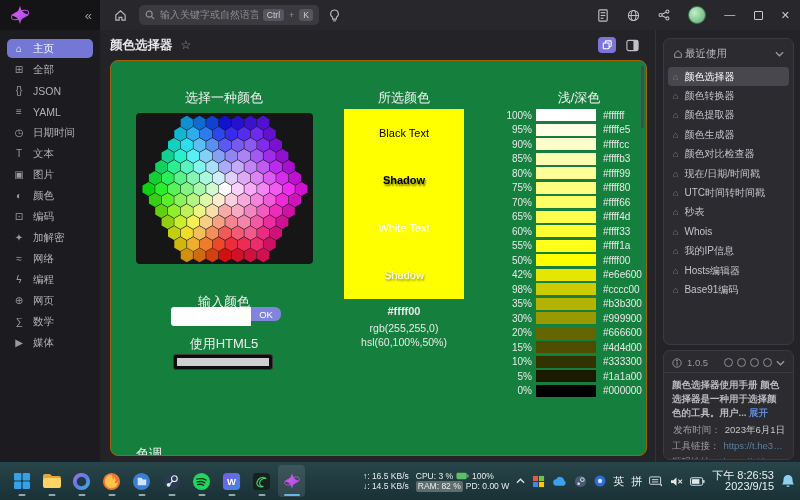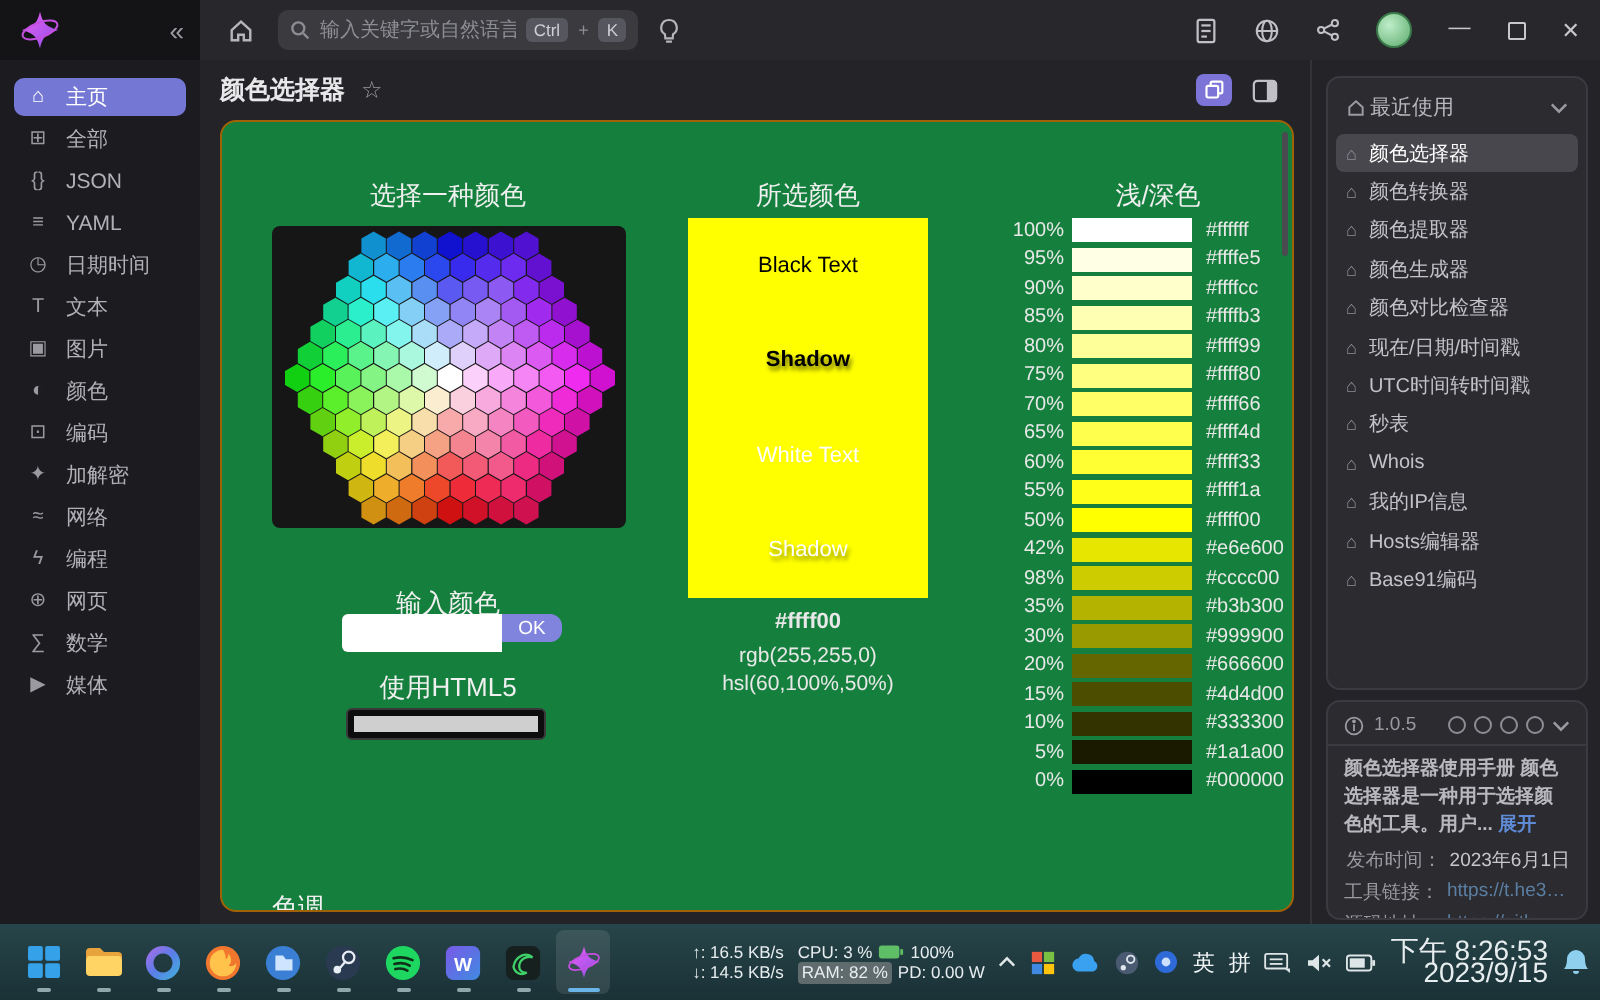--- a/index.html
+++ b/index.html
@@ -98,21 +98,21 @@
   .tb-app { width:27px; height:32px; display:flex; align-items:center; justify-content:center; position:relative; border-radius:4px; cursor:pointer; }
   .tb-app::after { content:""; position:absolute; bottom:1px; left:50%; transform:translateX(-50%); width:7px; height:2.5px; border-radius:2px; background:#8fa8ab; }
   .tb-app.active { background:rgba(255,255,255,.10); }
   .tb-app.active::after { width:16px; background:#6ab4e8; }
   .tb-status { margin-left:auto; display:flex; align-items:center; gap:7px; padding-right:5px; color:#e8eef0; }
   .stat2 { display:flex; flex-direction:column; justify-content:center; font-size:8.5px; line-height:10.5px; white-space:nowrap; }
   .stat2 .r { display:flex; align-items:center; gap:3px; }
   .ram-badge { background:#5f6b6d; border-radius:2px; padding:0 2px; }
   .tray-chev { color:#dfe6e8; font-size:10px; }
   .ime { font-size:11px; color:#f0f4f5; }
-  .clock { text-align:right; font-size:14px; line-height:11px; white-space:nowrap; }
+  .clock { text-align:right; font-size:11px; line-height:11px; white-space:nowrap; }
   svg { display:block; }
 </style>
 </head>
 <body>
 
 <div class="window">
 
   <div class="topbar">
     <div class="logo-area">
       <svg width="24" height="20" viewBox="0 0 28 24">

